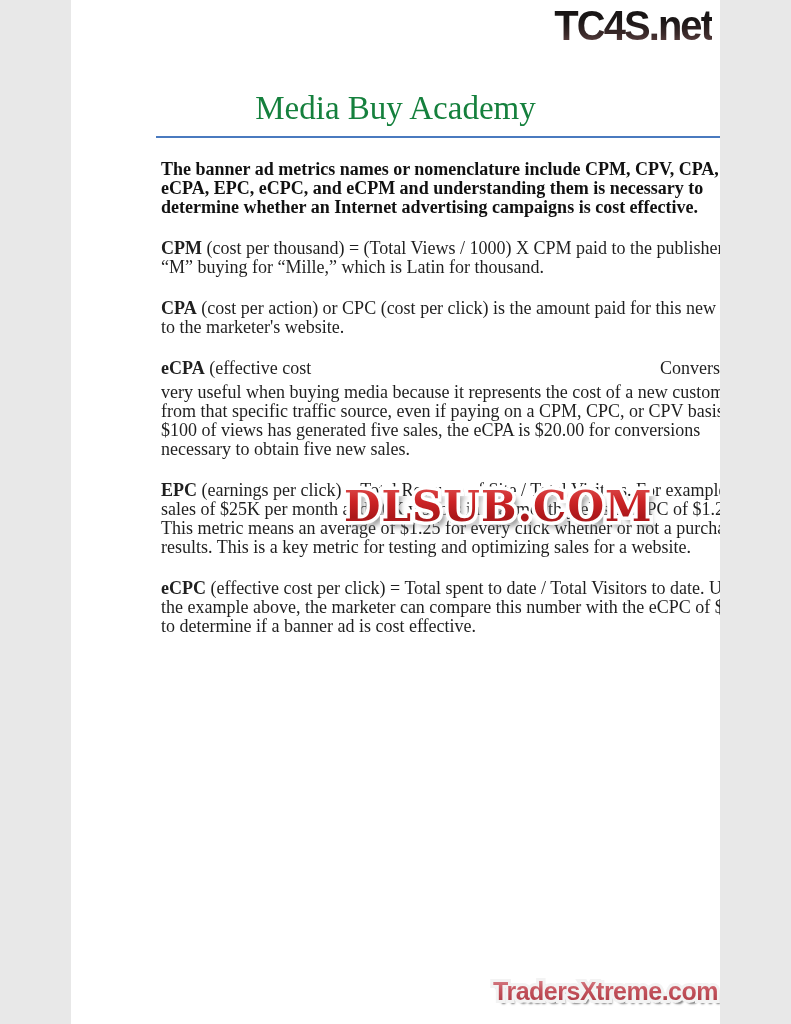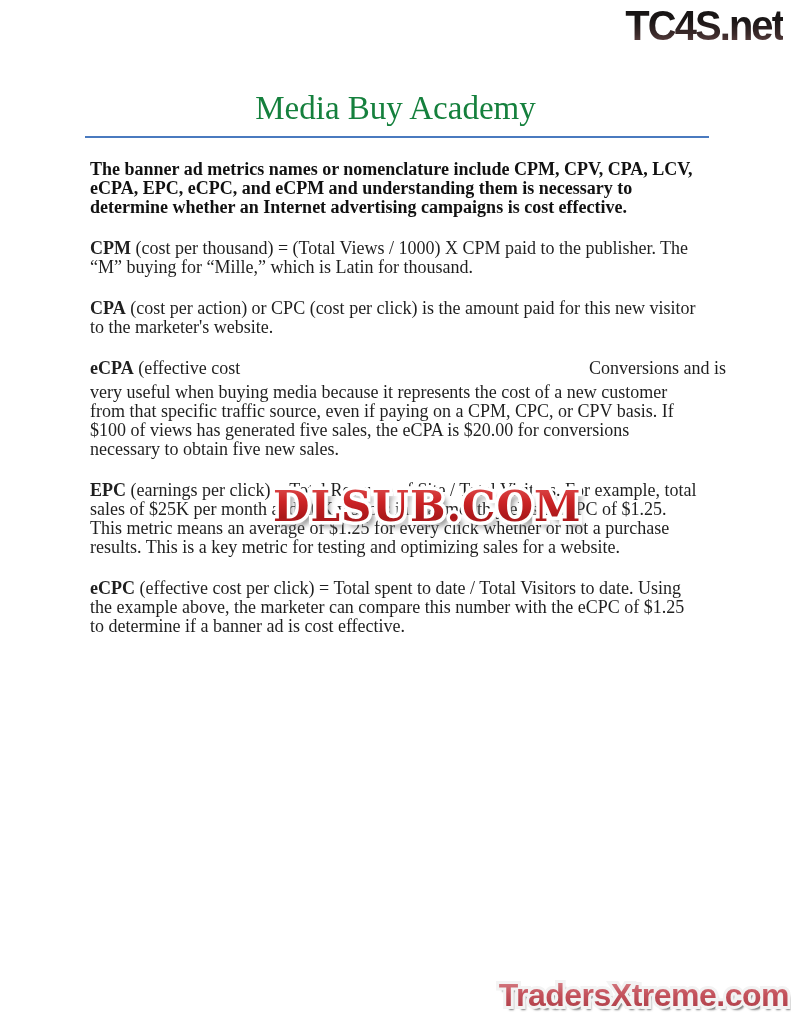--- a/index.html
+++ b/index.html
@@ -1,18 +1,18 @@
 <!DOCTYPE html>
 <html><head>
 <meta charset="utf-8">
 <style>
   html,body { margin:0; padding:0; background:#e8e8e8; }
   .page {
     position:relative;
-    width:791px; height:1024px;
+    width:649px; height:1024px;
     margin:0 auto;
     background:#ffffff;
     overflow:hidden;
     font-family:"Liberation Serif", serif;
   }
 
   
   .logo-top { position:absolute; top:2px; right:8px; }
   .logo-top .grad {
     display:inline-block;
@@ -82,21 +82,21 @@
     background:linear-gradient(180deg,#e05555 0%,#cc2325 40%,#ab181a 72%,#c32224 100%);
     -webkit-background-clip:text; background-clip:text;
     color:transparent;
   }
 
   
   .wm-bottom {
     position:absolute; top:977px; right:2px;
     font-family:"Liberation Sans", sans-serif;
     font-weight:bold;
-    font-size:32px;
+    font-size:25px;
     letter-spacing:-.5px;
     white-space:nowrap;
     z-index:5;
   }
   .wm-stroke2 {
     position:absolute; left:0; top:0;
     -webkit-text-stroke:6px #f3f3f3;
     color:#f3f3f3;
     text-shadow:3px 4px 2px rgba(70,70,70,.7);
   }

